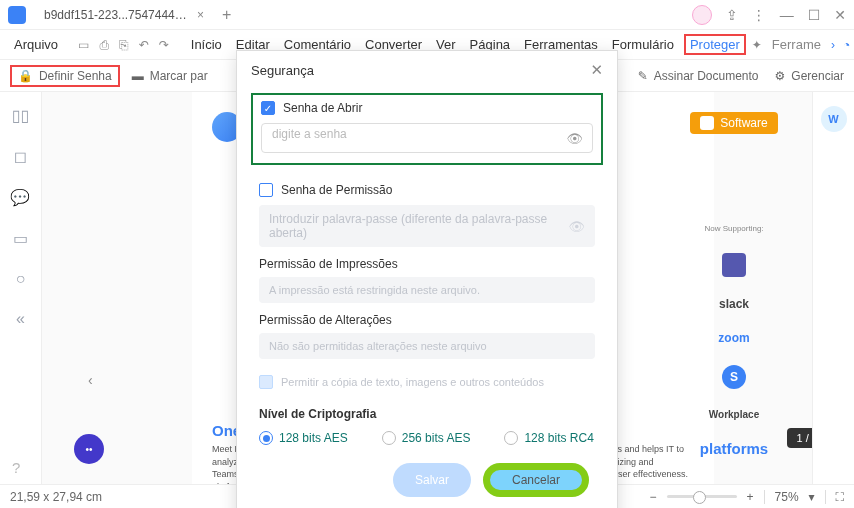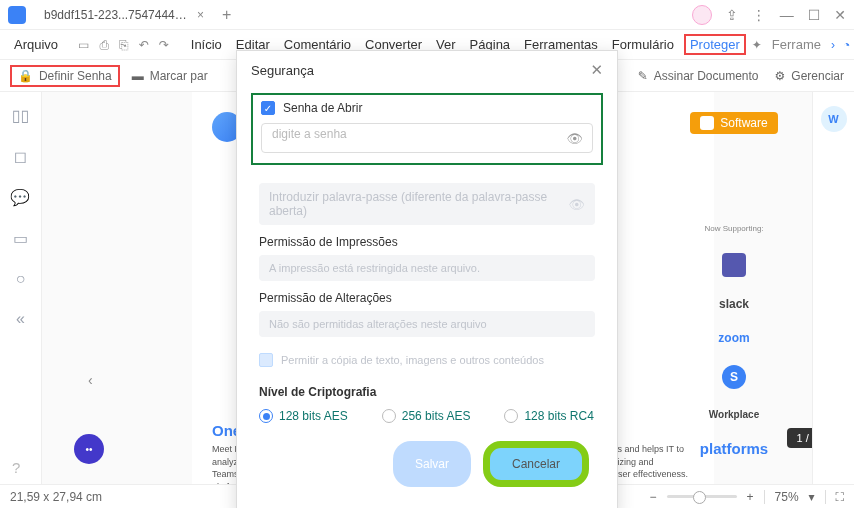--- a/index.html
+++ b/index.html
@@ -66,21 +66,21 @@
 .perm-copy{display:flex;align-items:center;gap:8px;margin-top:14px;padding:0 8px;}
 .perm-copy .label{color:#c0c4cc;font-size:11px;}
 .crypt-title{font-size:12px;font-weight:600;color:#333;margin:18px 0 10px 8px;}
 .radio-row{display:flex;align-items:center;gap:34px;padding:0 8px;}
 .radio-item{display:flex;align-items:center;gap:6px;}
 .radio{width:14px;height:14px;border:1px solid #bbb;border-radius:50%;display:flex;align-items:center;justify-content:center;}
 .radio.selected{border-color:#3b82f6;}
 .radio.selected::after{content:"";width:7px;height:7px;border-radius:50%;background:#3b82f6;}
 .radio-label{font-size:12px;color:#0f766e;}
 .modal-footer{display:flex;justify-content:flex-end;gap:12px;padding:18px 14px 14px;}
-.btn{padding:9px 22px;border-radius:18px;font-size:12px;cursor:pointer;}
+.btn{padding:3px 22px;border-radius:18px;font-size:12px;cursor:pointer;}
 .btn-primary{background:#bfdbfe;color:#fff;border:none;}
 .btn-secondary{background:#7dd3fc;border:7px solid #84cc16;color:#555;}
 .statusbar{position:absolute;left:0;right:0;bottom:0;height:24px;display:flex;align-items:center;padding:0 10px;background:#fff;border-top:1px solid #eee;color:#666;font-size:11px;gap:16px;}
 .statusbar .center{position:absolute;left:50%;transform:translateX(-50%);display:flex;align-items:center;gap:14px;}
 .statusbar .right{margin-left:auto;display:flex;align-items:center;gap:10px;}
 .vsep{width:1px;height:14px;background:#ddd;}
 .slider{width:70px;height:3px;background:#ddd;border-radius:2px;position:relative;}
 .slider::after{content:"";position:absolute;left:38%;top:-4px;width:11px;height:11px;border-radius:50%;background:#fff;border:1px solid #aaa;}
 .help-icon{position:absolute;left:12px;bottom:32px;color:#bbb;font-size:15px;}
 .right-chev{position:absolute;right:4px;top:280px;color:#888;font-size:14px;}
@@ -218,20 +218,24 @@
         <div class="checkbox checked"></div>
         <span class="check-label">Senha de Abrir</span>
       </div>
       <div class="input-wrap">
         <input class="pw-input" type="password" placeholder="digite a senha" style="">
         <span class="eye">👁</span>
       </div>
     </div>
 
     <div class="perm-section">
+      <div class="checkbox-row">
+        <div class="checkbox"></div>
+        <span class="check-label">Senha de Permissão</span>
+      </div>
       <div class="disabled-field">
         <span>Introduzir palavra-passe (diferente da palavra-passe aberta)</span>
         <span class="eye">👁</span>
       </div>
 
       <div class="perm-label">Permissão de Impressões</div>
       <div class="disabled-field">A impressão está restringida neste arquivo.</div>
 
       <div class="perm-label">Permissão de Alterações</div>
       <div class="disabled-field">Não são permitidas alterações neste arquivo</div>

